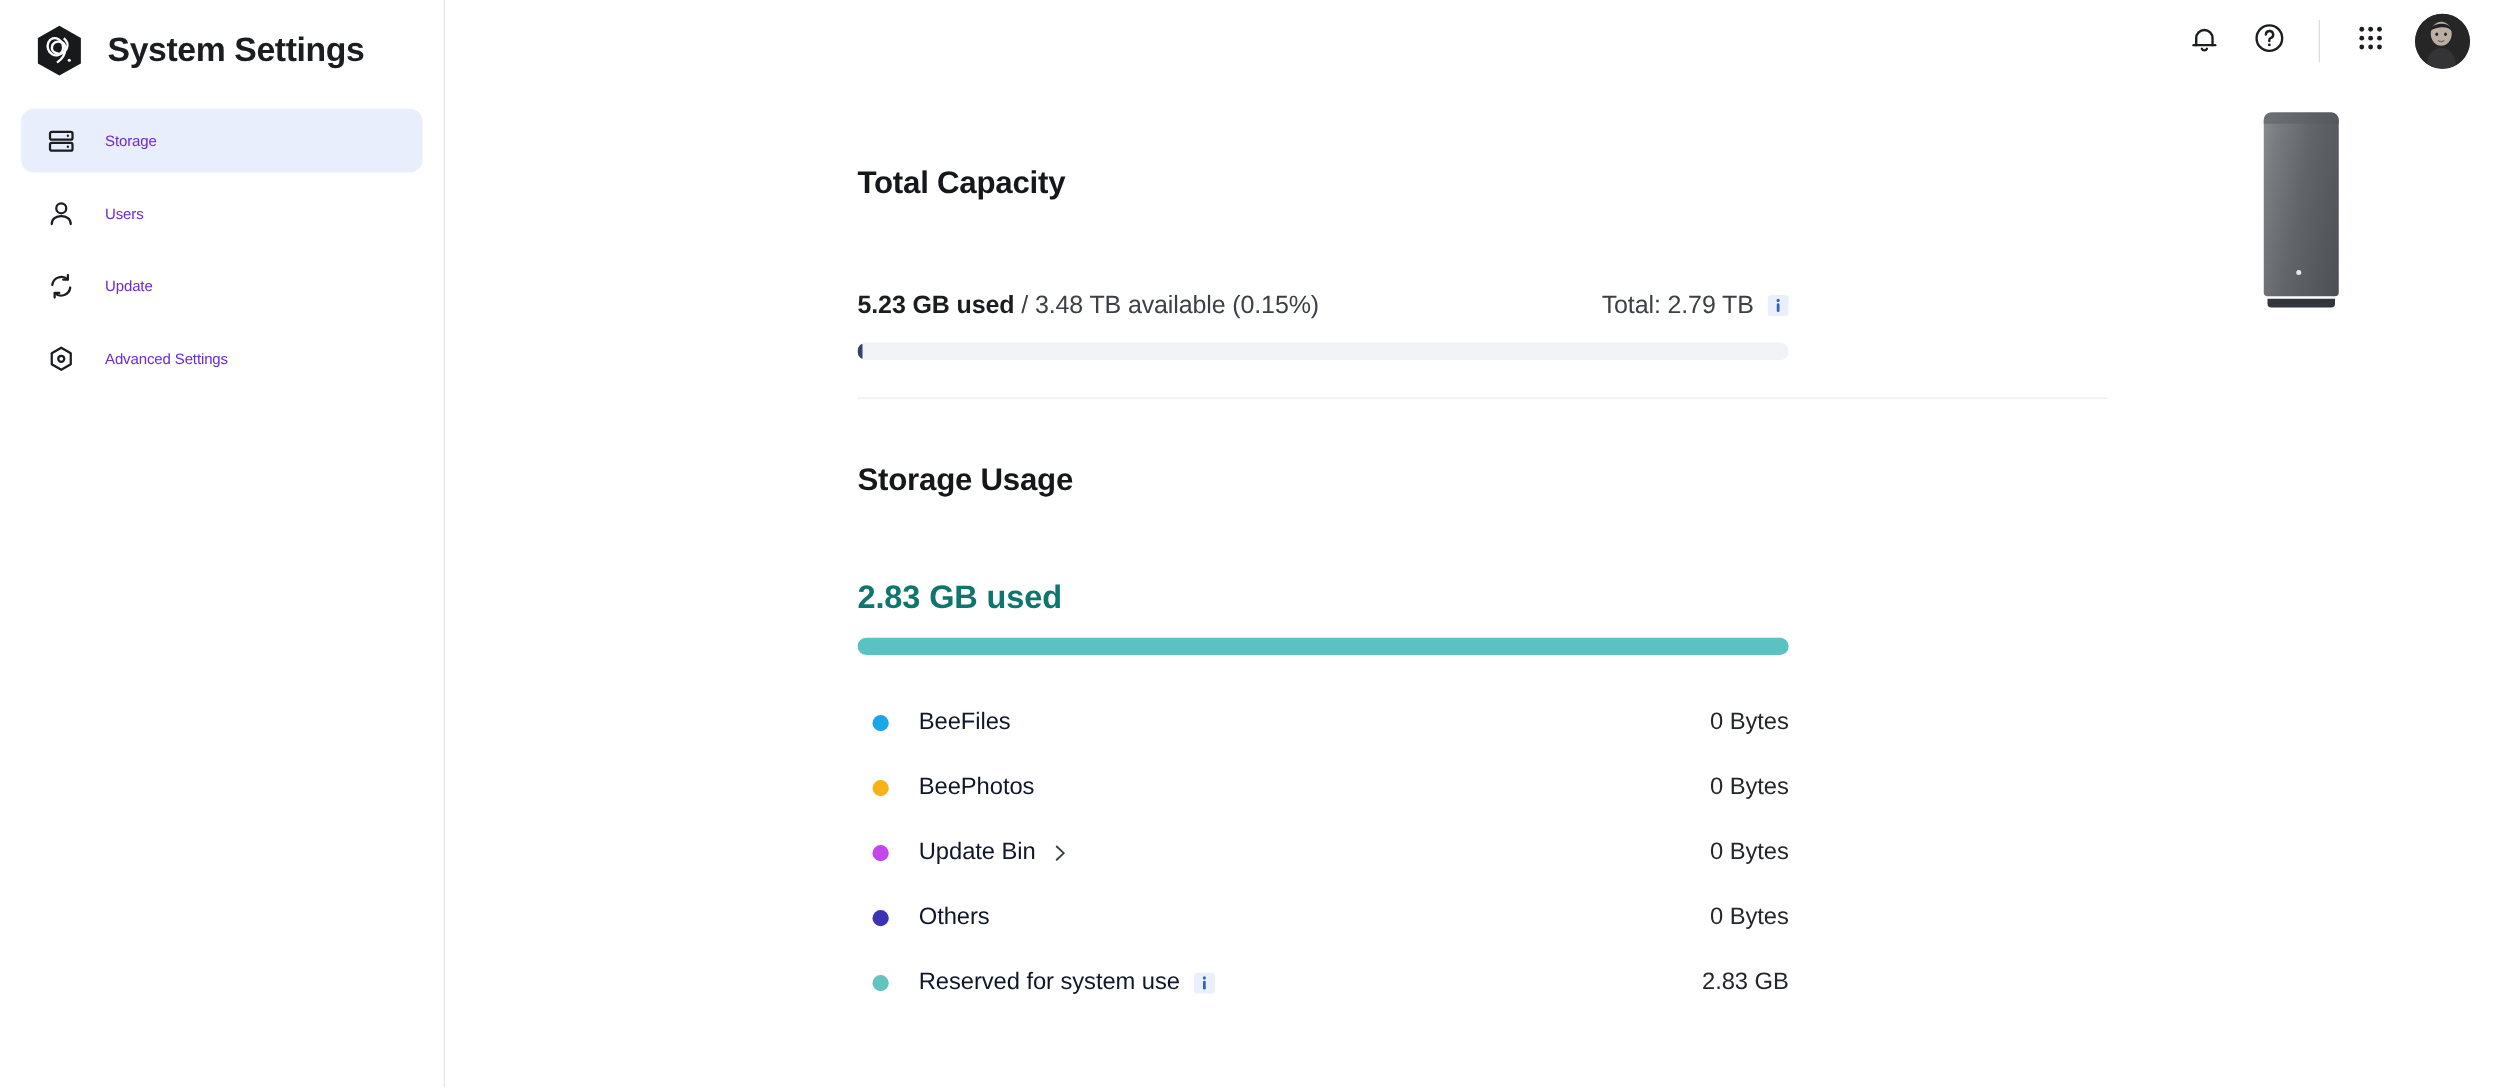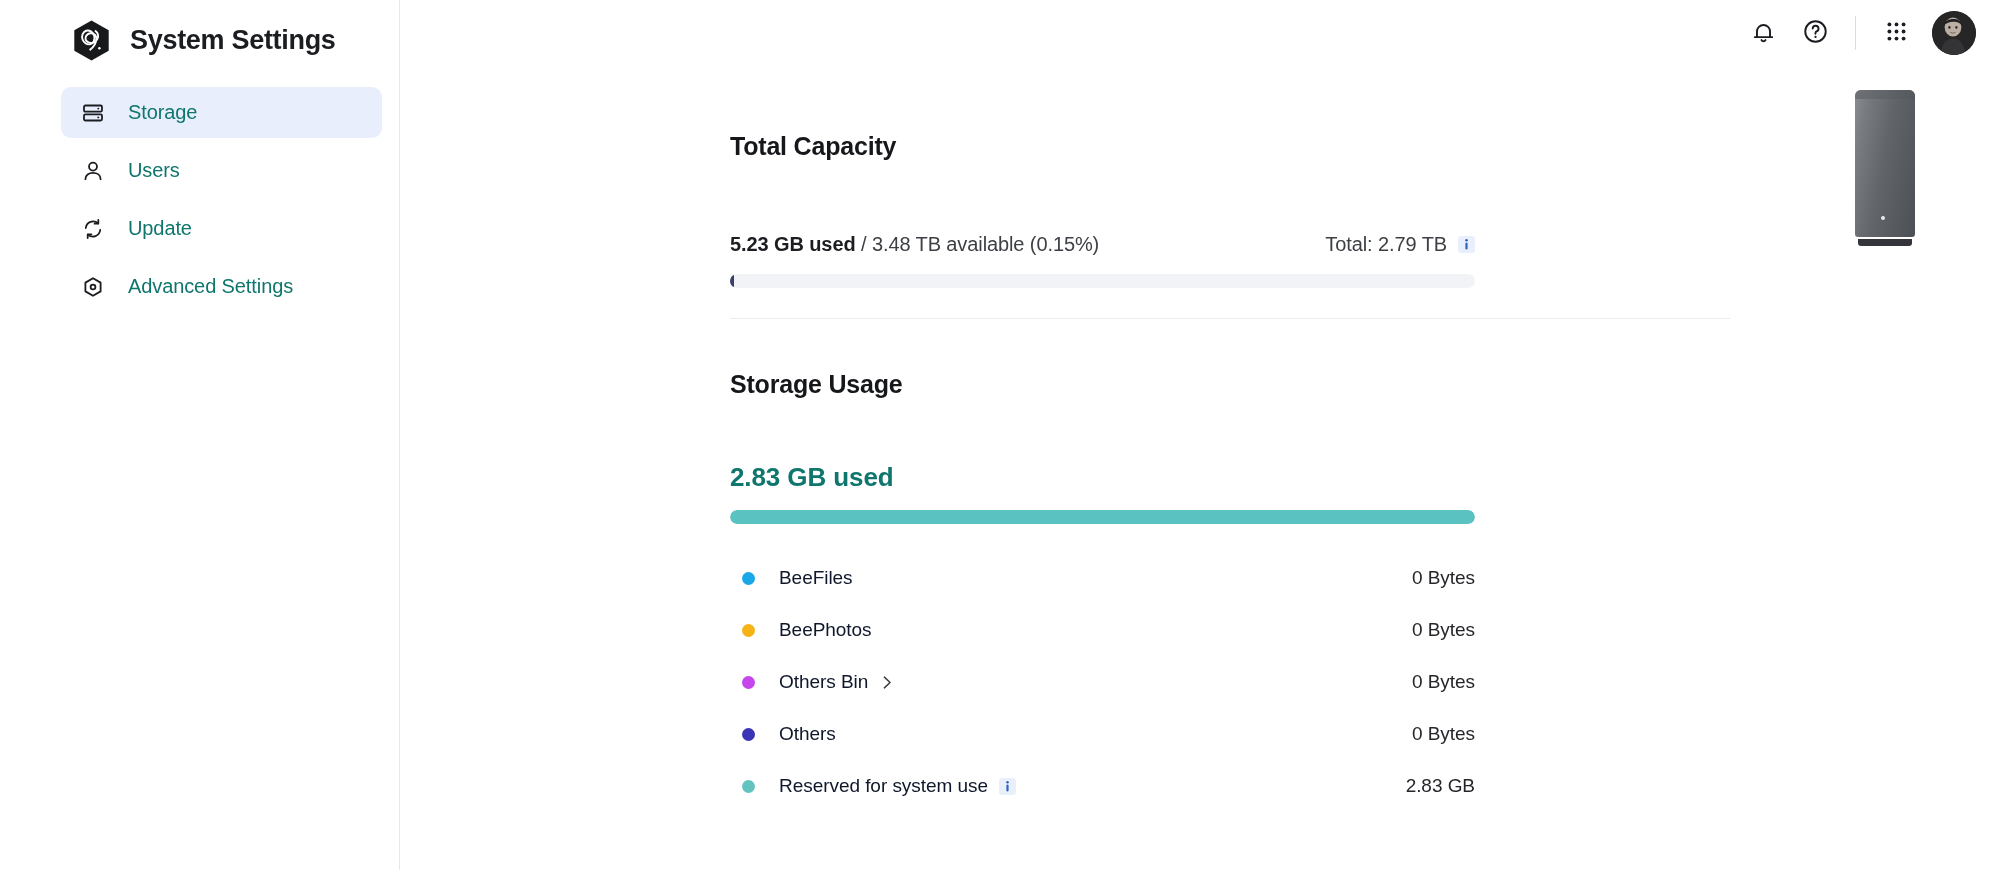--- a/index.html
+++ b/index.html
@@ -12,21 +12,20 @@
     font-family: "Liberation Sans", "DejaVu Sans", sans-serif;
     color: #1f2125;
     overflow: hidden;
   }
 
   .app {
     position: relative;
     width: 2000px;
     height: 870px;
     display: flex;
-    padding-left: 44px;
   }
 
   
   .sidebar {
     width: 356px;
     height: 870px;
     border-right: 1px solid #e6e8ec;
     flex: 0 0 356px;
     background: #ffffff;
     position: relative;
@@ -78,22 +77,22 @@
     width: 26px;
     height: 26px;
     flex: 0 0 26px;
     display: flex;
     align-items: center;
     justify-content: center;
     color: #1b1d21;
   }
 
   .nav-item .nav-label {
-    font-size: 20px;
-    color: #0f766e;
+    font-size: 12px;
+    color: #6d28d9;
     letter-spacing: -0.1px;
     white-space: nowrap;
   }
 
   .nav-item.active {
     background: #e8eefc;
   }
 
   
   .main {
@@ -566,21 +565,21 @@
           </div>
 
           <div class="legend-row">
             <span class="legend-dot" style="background: rgb(245, 179, 24);"></span>
             <span class="legend-label">BeePhotos</span>
             <span class="legend-value">0 Bytes</span>
           </div>
 
           <div class="legend-row">
             <span class="legend-dot" style="background: rgb(196, 70, 236);"></span>
-            <span class="legend-label">Others Bin</span>
+            <span class="legend-label">Update Bin</span>
             <span class="legend-chevron">
               <svg width="17" height="17" viewBox="0 0 24 24" fill="none" stroke="currentColor" stroke-width="2.2" stroke-linecap="round" stroke-linejoin="round">
                 <polyline points="9,4.5 17,12 9,19.5"></polyline>
               </svg>
             </span>
             <span class="legend-value">0 Bytes</span>
           </div>
 
           <div class="legend-row">
             <span class="legend-dot" style="background: rgb(59, 51, 181);"></span>

